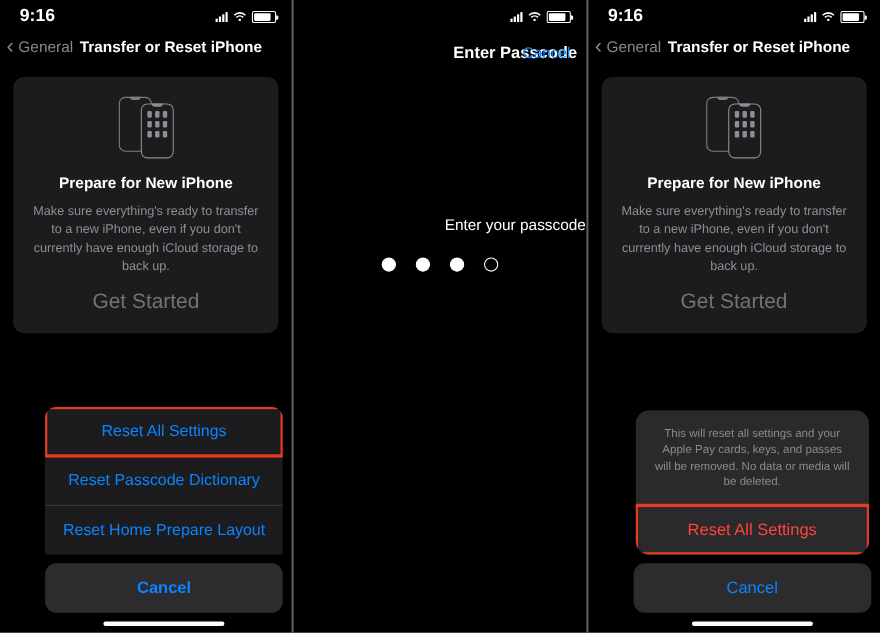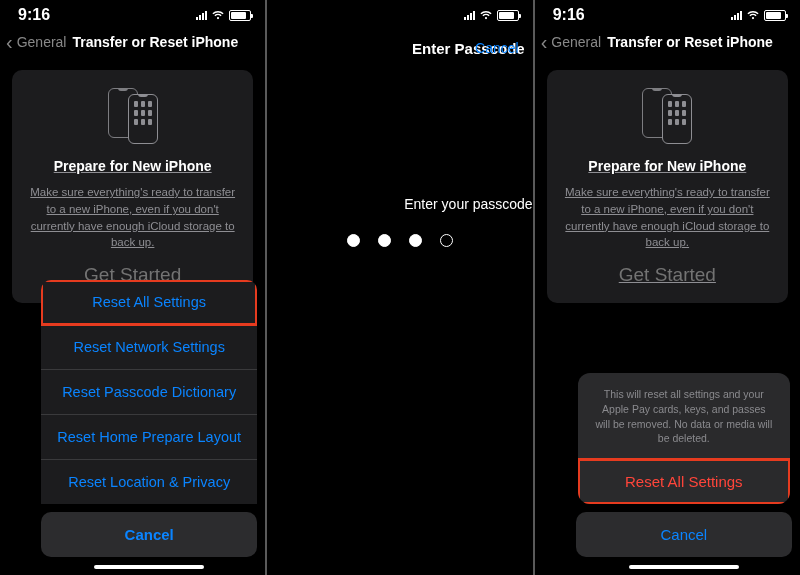--- a/index.html
+++ b/index.html
@@ -58,21 +58,20 @@
   
   .card {
     background:#1c1c1e;
     border-radius:10px;
     margin:10px 12px;
     padding:18px 14px 12px;
     text-align:center;
     color:#8e8e93;
     font-size:11.5px;
     line-height:1.45;
-    text-decoration:underline;
   }
   .card h3{ color:#fff; font-size:14px; font-weight:600; margin:14px 0 8px; }
   .card .link { color:#737373; font-size:19px; padding:10px 0 2px; display:block; }
   .phones { display:flex; justify-content:center; gap:0; position:relative; height:54px;}
   .ph {
     width:30px;height:50px;border:1.5px solid #8e8e93;border-radius:6px;position:relative;
   }
   .ph.back { opacity:.85; }
   .ph.front { margin-left:-10px; margin-top:6px; background:#1c1c1e; }
   .ph .notch{position:absolute;top:-1px;left:50%;transform:translateX(-50%);width:10px;height:3px;background:#8e8e93;border-radius:0 0 3px 3px}
@@ -158,24 +157,22 @@
         </span>
     </div>
     <h3>Prepare for New iPhone</h3>
     <div>Make sure everything's ready to transfer to a new iPhone, even if you don't currently have enough iCloud storage to back up.</div>
     <span class="link">Get Started</span>
   </div>
 
   <div class="sheet">
     <div class="optlist">
       <div class="opt hl">Reset All Settings</div>
-      <div class="opt">Reset Network Settings</div>
       <div class="opt">Reset Passcode Dictionary</div>
       <div class="opt">Reset Home Prepare Layout</div>
-      <div class="opt">Reset Location &amp; Privacy</div>
     </div>
     <div class="btn-cancel">Cancel</div>
     <div class="homebar"></div>
   </div>
 </div>
 
 <div class="panel">
   <div class="status">
     <span style="opacity:0"> </span>
     <span class="right">

